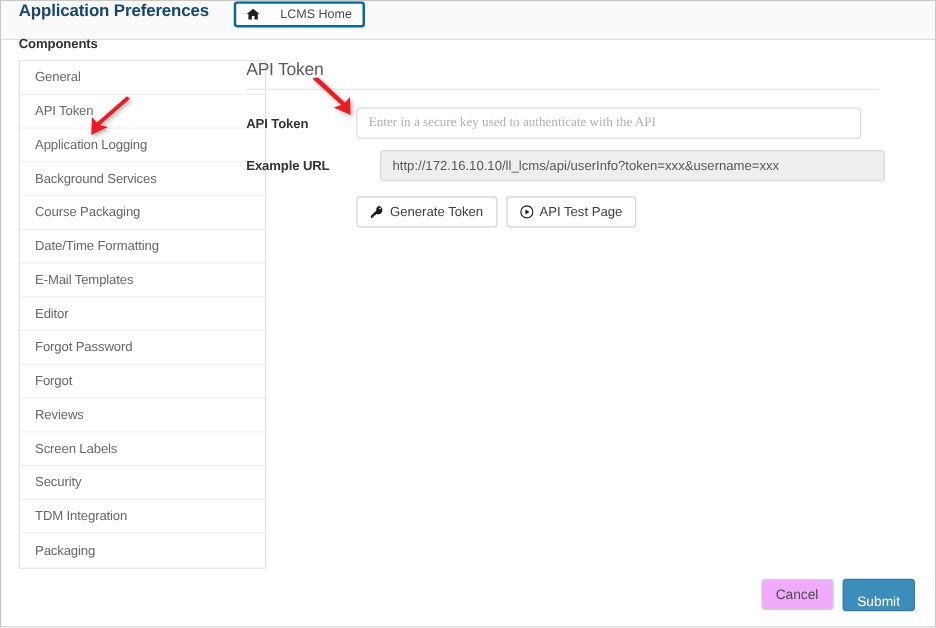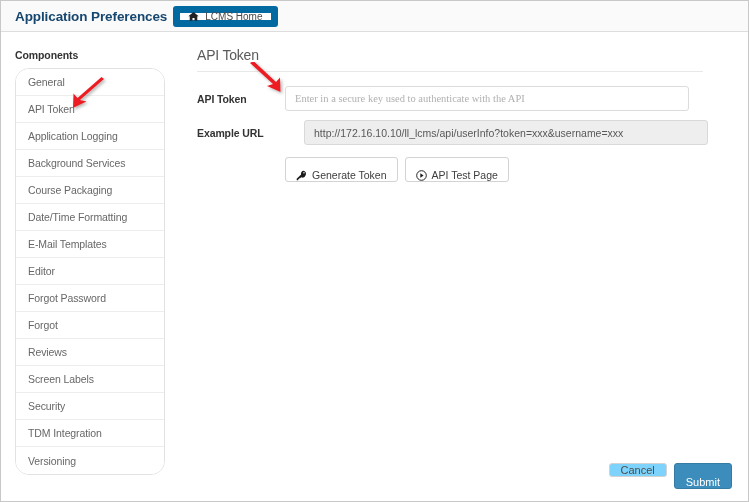--- a/index.html
+++ b/index.html
@@ -19,69 +19,69 @@
   }
 
   
   #header {
     position: absolute;
     left: 0; top: 0;
     width: 747px; height: 31px;
     background: #fafafa;
     border-bottom: 1px solid #dddddd;
     display: flex;
-    align-items: center;
+    align-items: flex-start;
     padding-left: 14px;
   }
   #app-title {
     font-size: 13.5px;
     font-weight: bold;
     color: #17466f;
     letter-spacing: -0.1px;
     white-space: nowrap;
   }
   #lcms-home-btn {
-    margin-left: 6px;
+    margin-left: 20px;
     height: 21px;
     display: flex;
     align-items: center;
-    gap: 6px;
+    gap: 16px;
     padding: 0 8px;
     background: #ffffff;
-    border: 7px solid #0369a1;
+    border: 2px solid #0369a1;
     border-radius: 3px;
     font-size: 10px;
     color: #4a4a4a;
     cursor: pointer;
     white-space: nowrap;
   }
   #lcms-home-btn .home-ico {
     width: 11px; height: 11px;
     display: inline-block;
     color: #222;
     line-height: 1;
   }
   #lcms-home-btn .home-ico svg { display: block; }
 
   
   #sidebar {
     position: absolute;
-    left: 14px; top: 48px;
-    width: 150px;
+    left: 14px; top: 28px;
+    width: 198px;
   }
   #components-label {
     font-size: 10.5px;
     font-weight: bold;
     color: #333333;
     margin-bottom: 7px;
     letter-spacing: -0.1px;
   }
   #component-list {
     border: 1px solid #e2e2e2;
-    border-radius: 14px;
+    border-radius: 0;
     background: #ffffff;
     overflow: hidden;
   }
   .comp-item {
     height: 27px;
     display: flex;
     align-items: center;
     padding-left: 12px;
     font-size: 10.5px;
     color: #676767;
@@ -154,21 +154,21 @@
 
   #button-row {
     display: flex;
     gap: 7px;
     margin-left: 88px;
     margin-top: 12px;
   }
   .action-btn {
     height: 25px;
     display: flex;
-    align-items: flex-end;
+    align-items: center;
     gap: 5px;
     padding: 0 10px;
     background: #ffffff;
     border: 1px solid #d3d3d3;
     border-radius: 3px;
     font-size: 10.5px;
     color: #3d3d3d;
     cursor: pointer;
     white-space: nowrap;
   }
@@ -181,26 +181,26 @@
   .action-btn .btn-ico svg { display: block; }
 
   
   #footer {
     position: absolute;
     right: 16px; bottom: 12px;
     display: flex;
     gap: 7px;
   }
   #cancel-button {
-    height: 14px;
+    height: 25px;
     min-width: 54px;
     display: flex;
     align-items: center;
     justify-content: center;
-    background: #7dd3fc;
+    background: #f0abfc;
     border: 1px solid #d2d2d2;
     border-radius: 3px;
     font-size: 11px;
     color: #4d4d4d;
     cursor: pointer;
     padding: 1px 11px;
   }
   #submit-button {
     height: 26px;
     min-width: 54px;
@@ -280,21 +280,21 @@
       <div class="comp-item">
           <span>Screen Labels</span>
         </div>
       <div class="comp-item">
           <span>Security</span>
         </div>
       <div class="comp-item">
           <span>TDM Integration</span>
         </div>
       <div class="comp-item">
-          <span>Versioning</span>
+          <span>Packaging</span>
         </div>
     </div>
   </div>
 
   <div id="main">
     <h2 id="section-title">API Token</h2>
     <div id="title-rule"></div>
 
     <div class="form-row">
       <label class="form-label">API Token</label>

